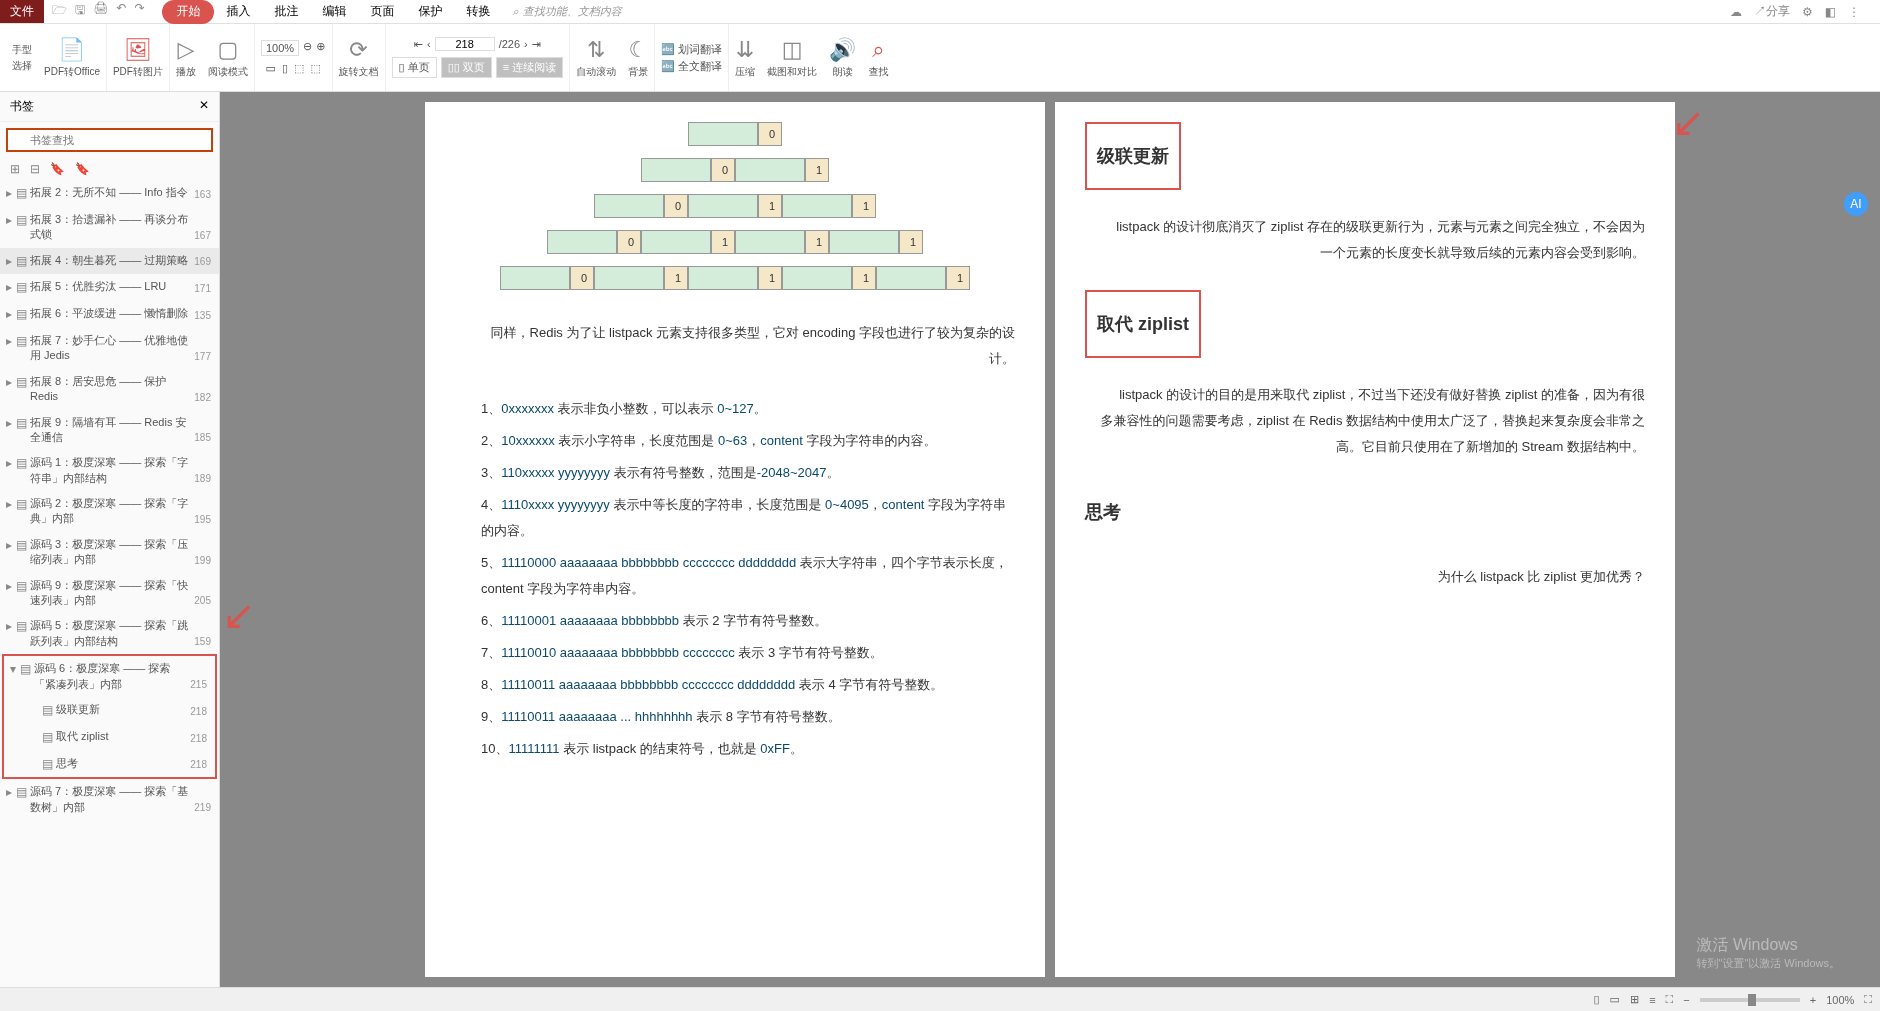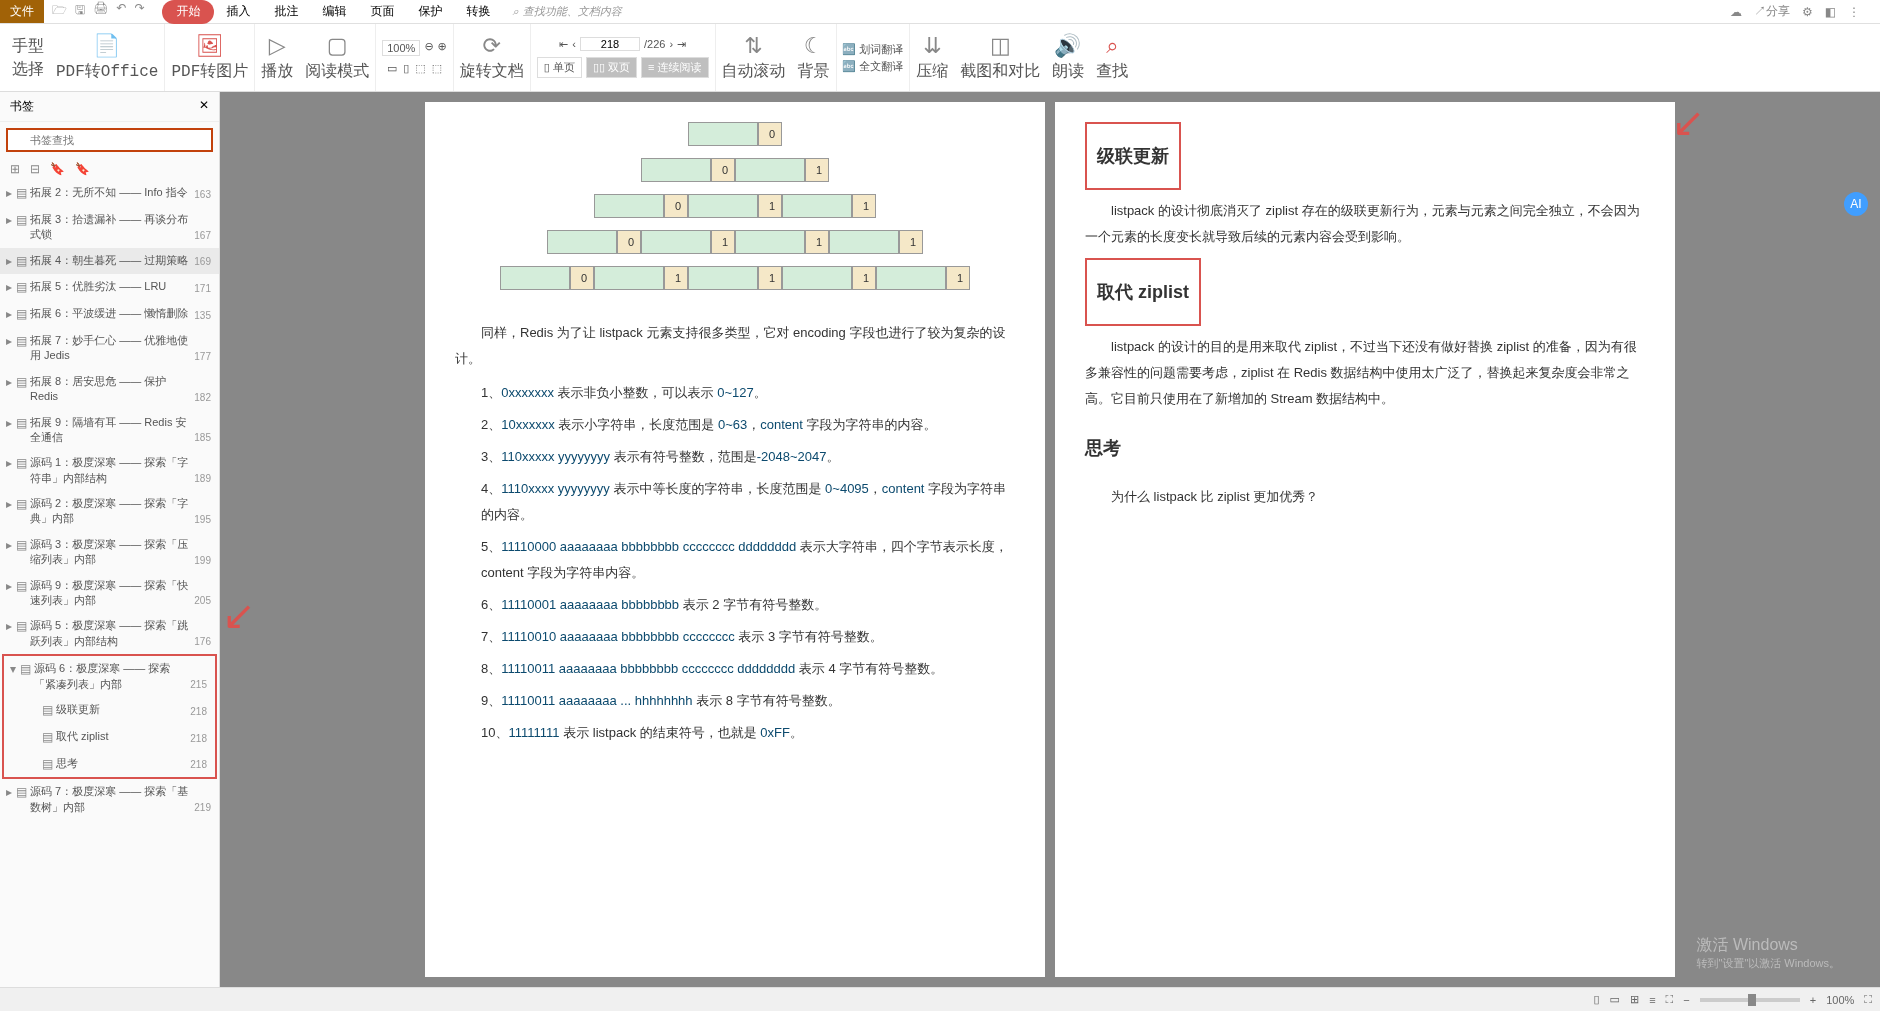--- a/index.html
+++ b/index.html
@@ -1,36 +1,36 @@
 <!DOCTYPE html>
 <html><head>
 <meta charset="utf-8">
 <style>
 * { margin: 0; padding: 0; box-sizing: border-box; font-family: "Microsoft YaHei", Arial, sans-serif; }
 body { background: #f5f5f5; overflow: hidden; width: 1880px; height: 1011px; position: relative; }
 
 
 .menubar { height: 24px; background: #fff; border-bottom: 1px solid #e0e0e0; display: flex; align-items: center; font-size: 12px; }
-.menubar .file-menu { background: #a16207; color: #fff; padding: 0 10px; height: 100%; display: flex; align-items: center; cursor: pointer; }
+.menubar .file-menu { background: #7f1d1d; color: #fff; padding: 0 10px; height: 100%; display: flex; align-items: center; cursor: pointer; }
 .menubar .quick-icons { display: flex; gap: 8px; padding: 0 8px; }
 .menubar .quick-icons span { color: #888; cursor: pointer; }
 .menubar .tabs { display: flex; gap: 0; margin-left: 10px; }
 .menubar .tab { padding: 0 12px; height: 24px; display: flex; align-items: center; cursor: pointer; }
 .menubar .tab.active { background: #d9534f; color: #fff; border-radius: 12px; padding: 0 14px; }
 .menubar .search-box { margin-left: 10px; display: flex; align-items: center; color: #999; font-size: 11px; font-style: italic; }
 .menubar .search-box::before { content: "⌕"; margin-right: 4px; }
 .menubar .right-icons { margin-left: auto; display: flex; gap: 12px; padding-right: 20px; color: #888; font-size: 12px; align-items: center; }
 
 
 .ribbon { height: 68px; background: #fff; border-bottom: 1px solid #ddd; display: flex; align-items: center; padding: 0 6px; font-size: 11px; color: #555; }
 .ribbon-group { display: flex; flex-direction: column; align-items: center; padding: 0 6px; border-right: 1px solid #eee; height: 100%; justify-content: center; gap: 2px; }
 .ribbon-group.noborder { border-right: none; }
 .ribbon-group .big-icon { font-size: 22px; color: #d9534f; }
 .ribbon-group .big-icon.gray { color: #888; }
-.ribbon-group .label { font-size: 16px; font-family: Liberation Mono, monospace; }
+.ribbon-group .label { font-size: 10px; }
 .ribbon-row { display: flex; gap: 4px; }
 .zoom-combo { display: flex; align-items: center; gap: 2px; border: 1px solid #ddd; padding: 1px 4px; }
 .page-nav { display: flex; align-items: center; gap: 4px; }
 .page-nav input { width: 60px; text-align: center; border: 1px solid #ddd; font-size: 11px; }
 .mode-btn { border: 1px solid #ddd; padding: 2px 6px; font-size: 11px; background: #fff; }
 .mode-btn.active { background: #bfbfbf; color: #fff; }
 
 
 .main { display: flex; height: calc(100% - 24px - 68px - 24px); border-radius: 25px; }
 
@@ -54,21 +54,21 @@
 .doc-area { flex: 1; background: #888; overflow: auto; display: flex; gap: 10px; padding: 10px 0; justify-content: center; position: relative; }
 .page { background: #fff; width: 620px; height: 100%; padding: 20px 30px; font-size: 13px; line-height: 2; color: #333; position: relative; }
 
 
 .diagram { display: flex; flex-direction: column; align-items: center; gap: 12px; margin-bottom: 30px; }
 .diag-row { display: flex; justify-content: center; }
 .diag-cell { border: 1px solid #999; height: 24px; display: flex; align-items: center; justify-content: flex-end; padding-right: 6px; font-size: 11px; }
 .diag-cell.green { background: #d4edda; }
 .diag-cell.tan { background: #f5e8c8; }
 
-.para { text-indent: 2em; margin: 8px 0; }
+.para { text-indent: 2em; margin: 24px 0; text-align: right; }
 .list-item { margin: 6px 0; padding-left: 2em; }
 .red { color: #0c4a6e; }
 
 
 .h2 { font-size: 18px; font-weight: bold; margin: 10px 0; display: inline-block; }
 .red-box { border: 2px solid #d9534f; padding: 4px 10px; display: inline-block; }
 
 
 .arrow-anno { position: absolute; color: #d9534f; font-size: 40px; pointer-events: none; }
 
@@ -290,21 +290,21 @@
         <div class="bookmark-item">
           <span class="arrow">▸</span>
           <span class="bicon">▤</span>
           <span class="btext">源码 9：极度深寒 —— 探索「快速列表」内部</span>
           <span class="bpage">205</span>
         </div>
         <div class="bookmark-item">
           <span class="arrow">▸</span>
           <span class="bicon">▤</span>
           <span class="btext">源码 5：极度深寒 —— 探索「跳跃列表」内部结构</span>
-          <span class="bpage">176</span>
+          <span class="bpage">159</span>
         </div>
         <div class="red-box-bm">
           <div class="bookmark-item">
             <span class="arrow">▾</span>
             <span class="bicon">▤</span>
             <span class="btext">源码 6：极度深寒 —— 探索「紧凑列表」内部</span>
             <span class="bpage">215</span>
           </div>
           <div class="bookmark-item sub">
             <span class="arrow"></span>

